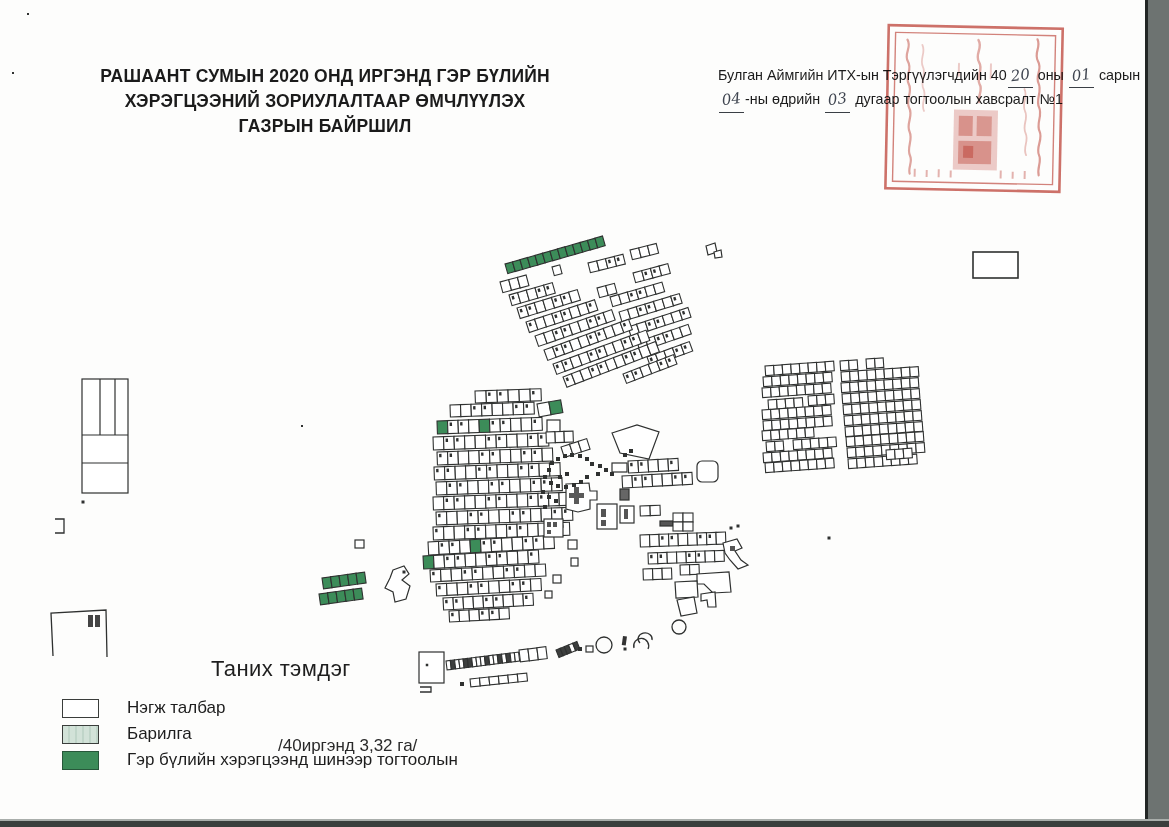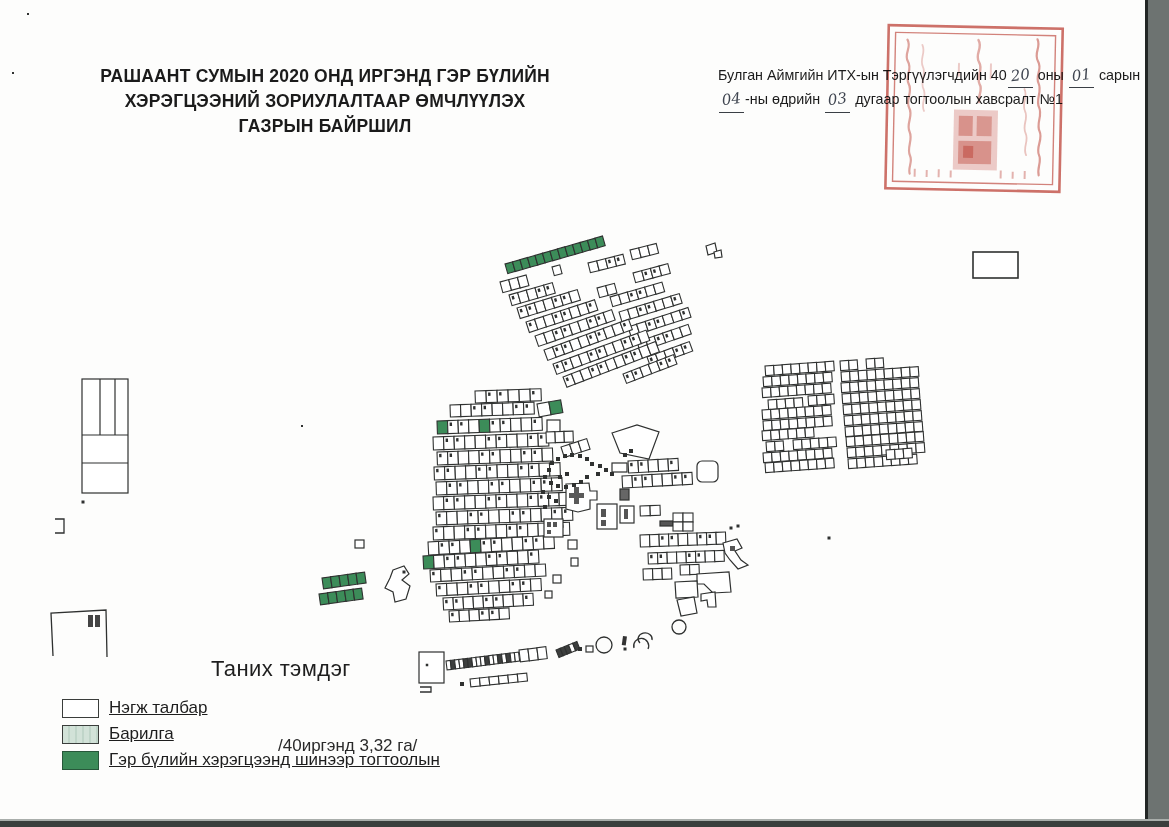--- a/index.html
+++ b/index.html
@@ -12,21 +12,21 @@
          white-space:pre-line;color:#1b1b1b;margin:0;}
   .annot{position:absolute;left:718px;top:64px;width:430px;font-size:14.3px;
          line-height:1.55;color:#1c1c1c;margin:0;z-index:2;}
   .hw{display:inline-block;border-bottom:1.3px solid #3a3f45;padding:0 3px;margin:0 1px;}
   .hw b{display:inline-block;font-family:"DejaVu Serif",serif;font-style:italic;
         font-weight:normal;font-size:15px;color:#3f4550;transform:rotate(-7deg);}
   .stamp{position:absolute;left:884px;top:24px;transform:rotate(1.2deg);
          mix-blend-mode:multiply;opacity:.9;z-index:3;}
   .legend-title{position:absolute;left:172px;top:656px;font-size:22px;color:#1e1e1e;letter-spacing:.4px;margin-left:39px;}
   .legend{position:absolute;left:62px;top:698px;display:flex;flex-direction:column;gap:6px;}
-  .lrow{display:flex;align-items:center;gap:10px;text-decoration:underline;}
+  .lrow{display:flex;align-items:center;gap:28px;}
   .sw{width:37px;height:19px;border:1.7px solid #3a3d3b;box-sizing:border-box;flex:0 0 auto;}
   .sw-white{background:#ffffff;}
   .sw-bldg{background:repeating-linear-gradient(90deg,#d2e2d8 0 5px,#c0d5c9 5px 7px);}
   .sw-green{background:#3c8c59;border-color:#27573a;}
   .llabel{font-size:17px;color:#1d1d1d;}
   .legend-note{position:absolute;left:278px;top:736px;font-size:17px;color:#2a2a2a;}
   .scan-right{position:absolute;right:0;top:0;width:21px;height:827px;
               background:#6d7371;border-left:3px solid #222625;}
   .scan-bottom{position:absolute;left:0;bottom:0;width:1169px;height:6px;
                background:#3a3f3d;border-top:2px solid #a9aeab;}

